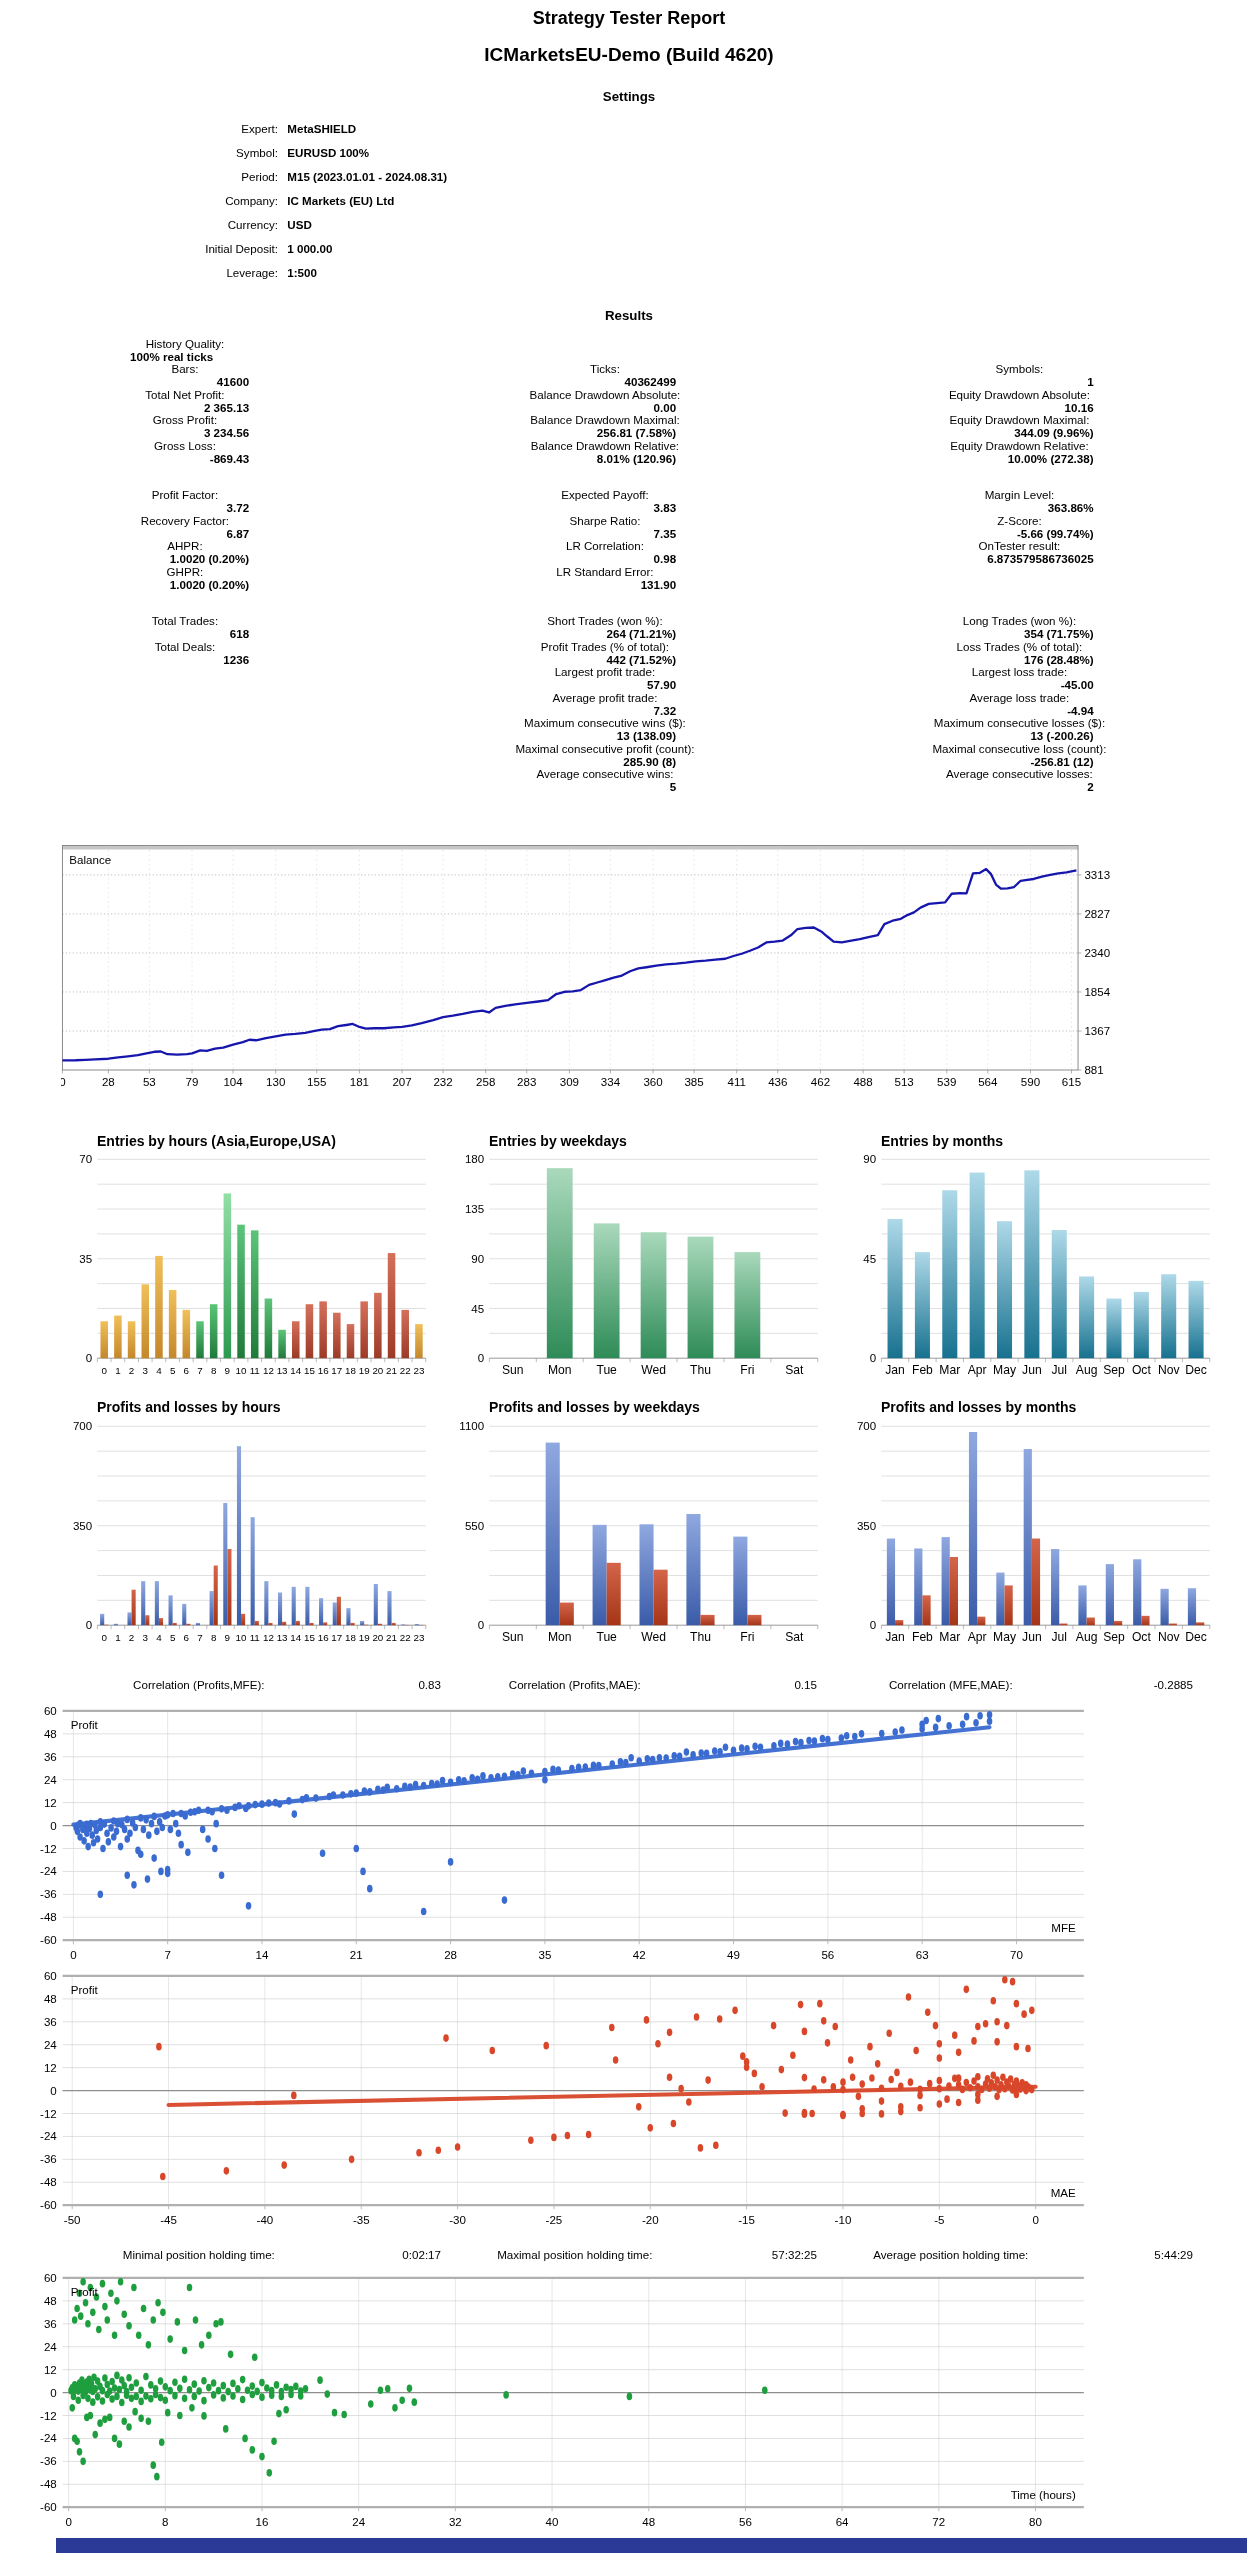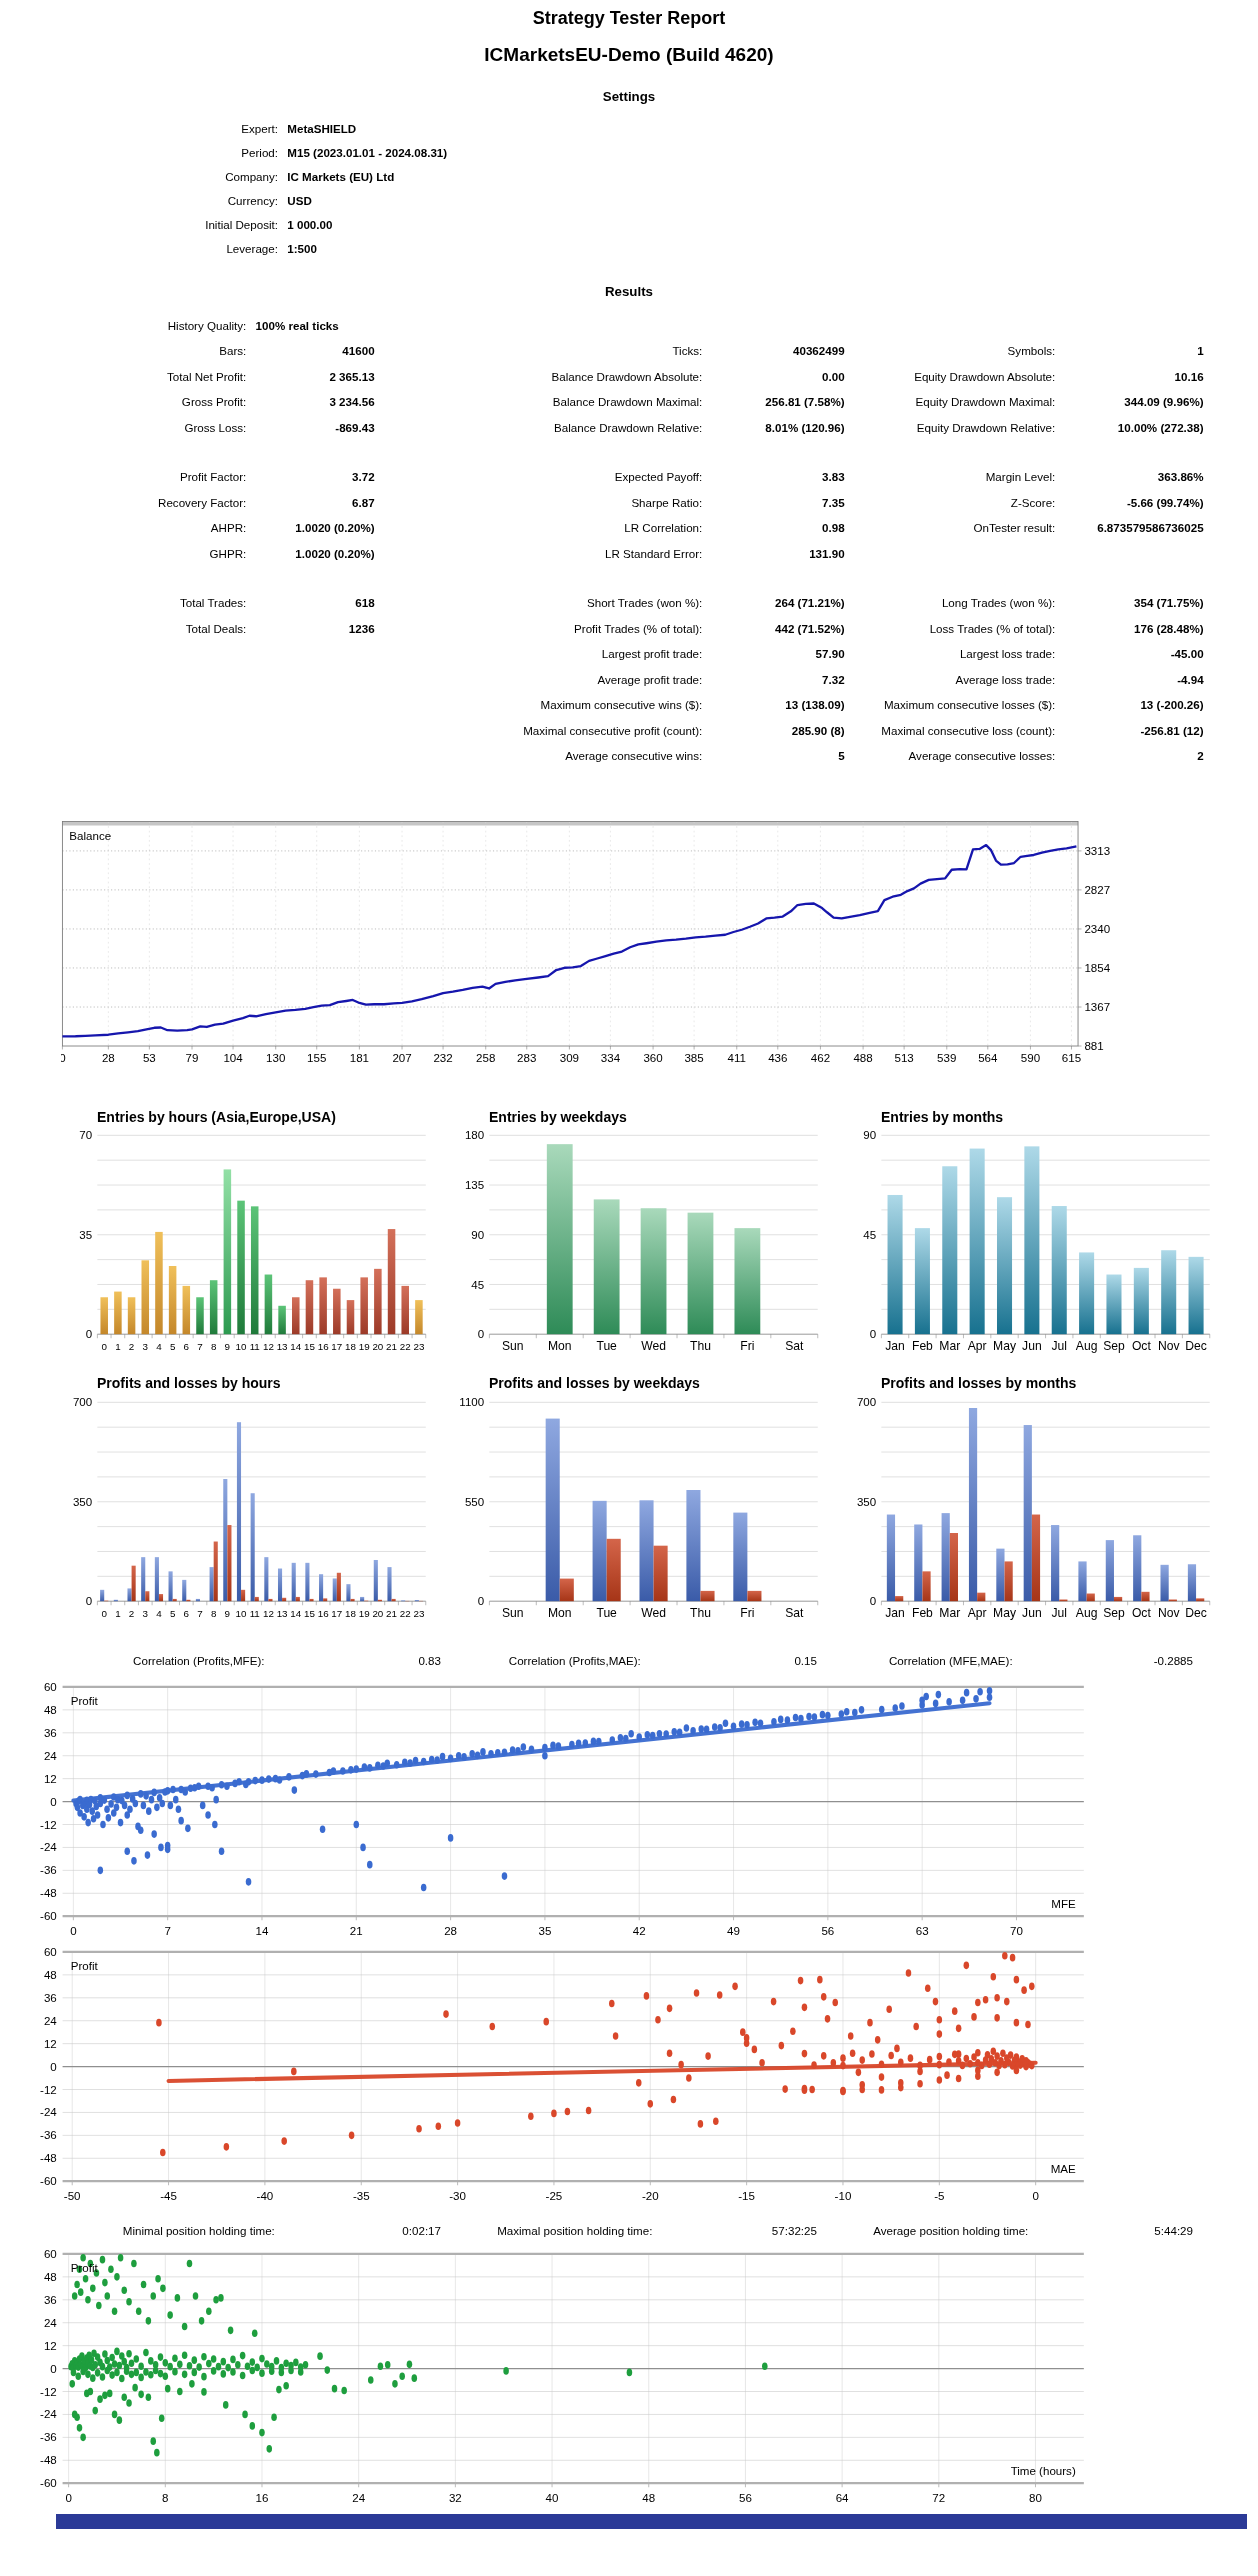--- a/index.html
+++ b/index.html
@@ -7,21 +7,21 @@
   .title{font-size:18px;font-weight:bold;text-align:center;padding-top:8px;margin:0;}
   .subtitle{font-size:19px;font-weight:bold;text-align:center;margin:15px 0 0 0;}
   .section-heading{font-size:13.3px;font-weight:bold;text-align:center;margin:23px 0 0 0;}
   .settings-table{margin-top:12.7px;}
   .settings-row{height:24px;display:flex;align-items:center;font-size:11.6px;}
   .settings-row .lbl{width:262px;text-align:right;padding-right:9.3px;margin-left:16px;}
   .settings-row .val{font-weight:bold;}
   .results-table{margin:14px 0 0 4.6px;}
   .results-row{display:grid;grid-template-columns:370px 470px 359px;height:25.5px;align-items:center;font-size:11.6px;}
   .results-row.spacer{height:24px;}
-  .rcell{display:flex;align-items:center;}
+  .rcell{display:flex;align-items:center;flex-direction:column;}
   .rcell .lbl{flex:1;text-align:right;padding-right:9.3px;}
   .rcell .val{font-weight:bold;text-align:right;}
   .rcell.c0 .val{width:119px;}
   .rcell.c1 .val{width:133px;}
   .rcell.c2 .val{width:139px;}
   .rcell .val.left{text-align:left;}
   .balance-wrap{margin:49px 0 0 61px;}
   .chart-grid{margin:41px 0 0 65px;display:grid;grid-template-columns:repeat(3,375px);column-gap:17px;}
   .chart-grid.second{margin-top:15px;}
   .chart-block .chart-title{font-size:14px;font-weight:600;margin:0 0 3.5px 32px;}
@@ -41,20 +41,24 @@
 
 <div class="page">
   <h1 class="title">Strategy Tester Report</h1>
   <div class="subtitle">ICMarketsEU-Demo (Build 4620)</div>
 
   <div class="section-heading">Settings</div>
   <div class="settings-table" id="settings-table">
       <div class="settings-row">
         <span class="lbl">Expert:</span>
         <span class="val">MetaSHIELD</span>
+      </div>
+      <div class="settings-row">
+        <span class="lbl">Symbol:</span>
+        <span class="val">EURUSD 100%</span>
       </div>
       <div class="settings-row">
         <span class="lbl">Period:</span>
         <span class="val">M15 (2023.01.01 - 2024.08.31)</span>
       </div>
       <div class="settings-row">
         <span class="lbl">Company:</span>
         <span class="val">IC Markets (EU) Ltd</span>
       </div>
       <div class="settings-row">

